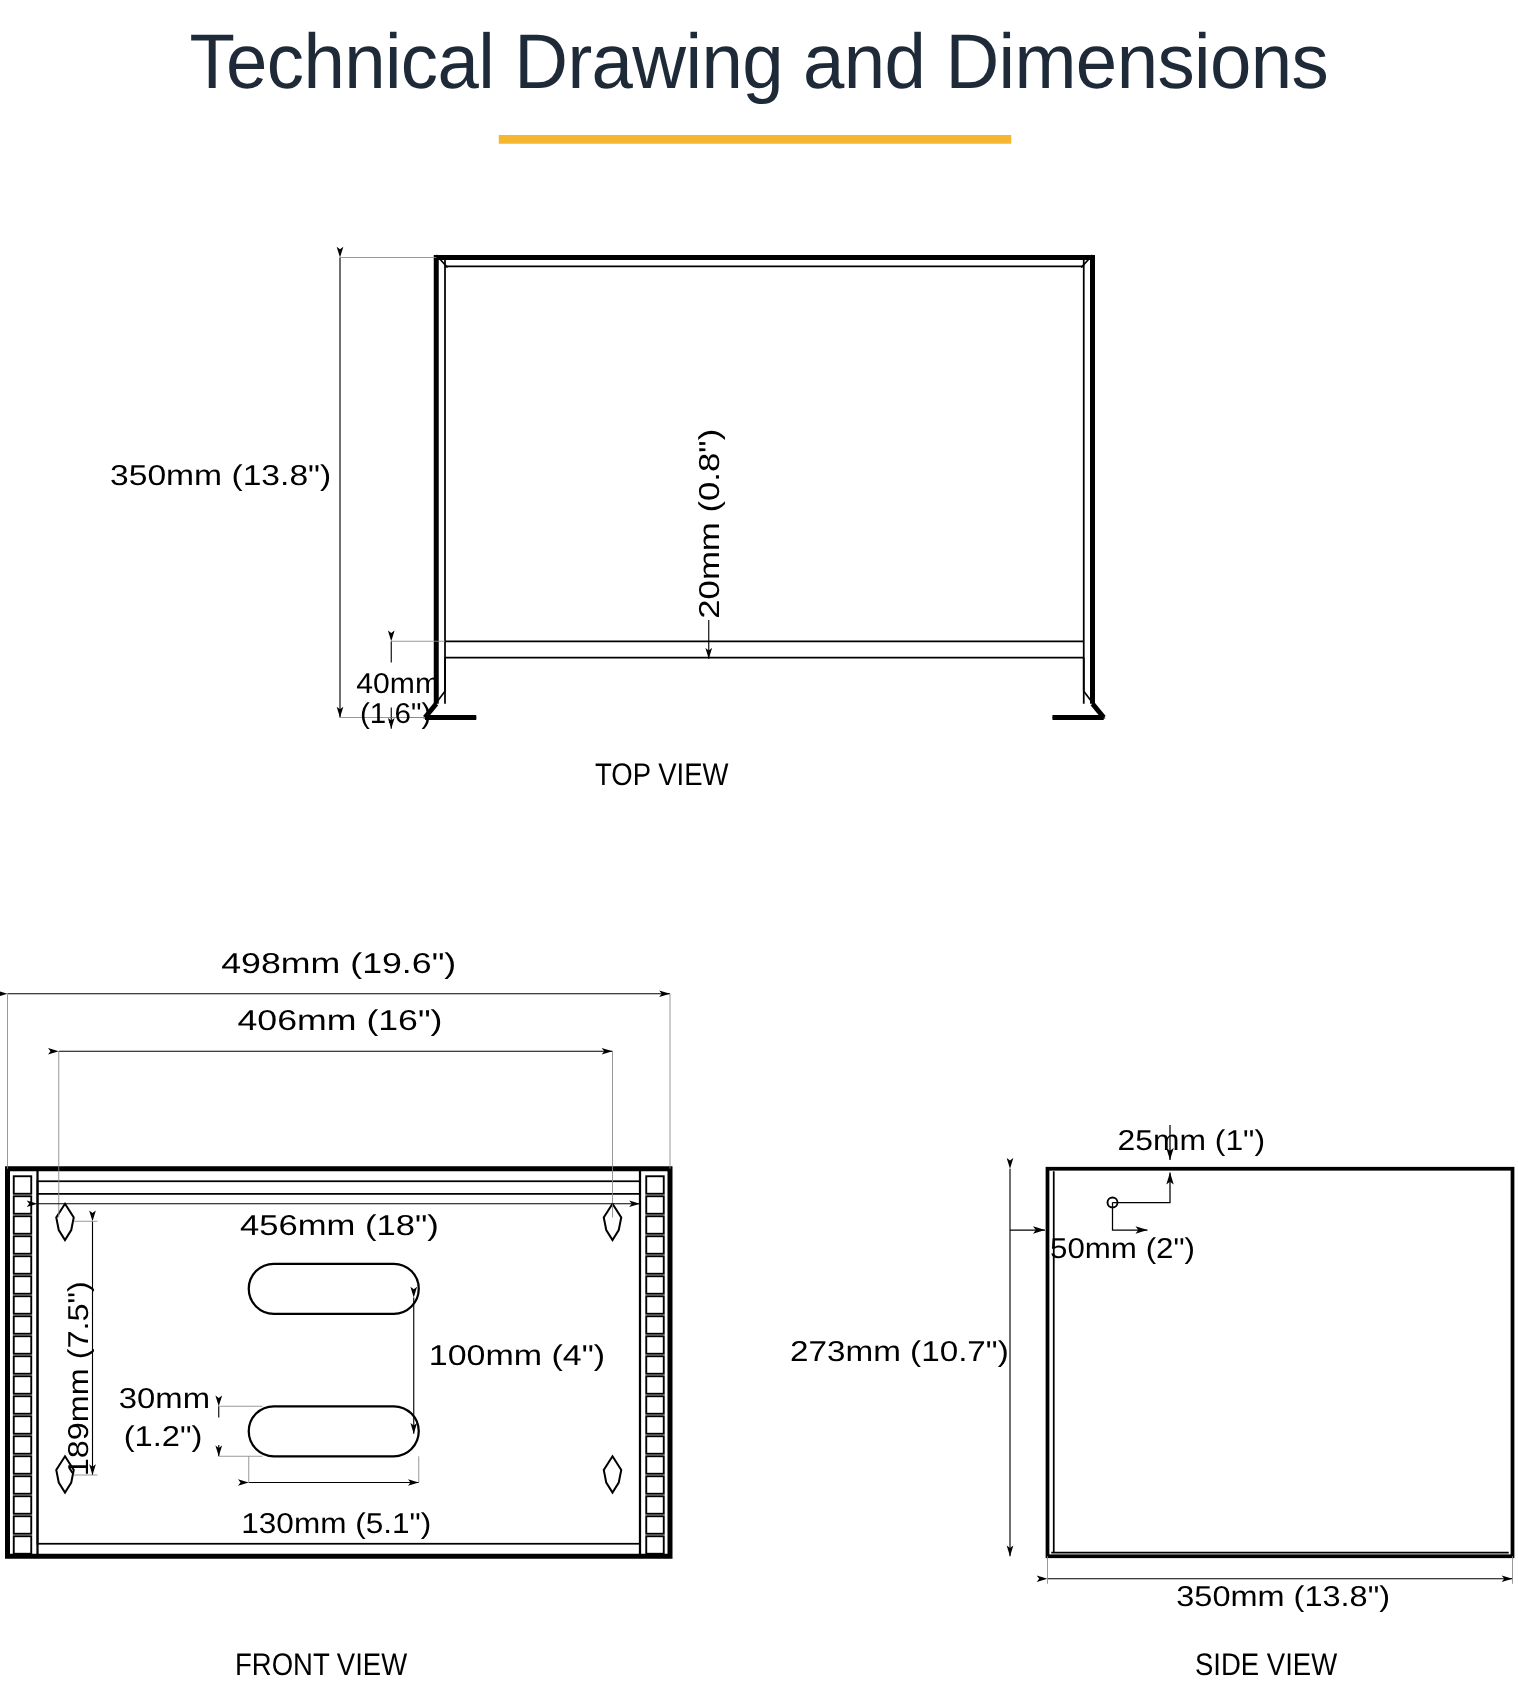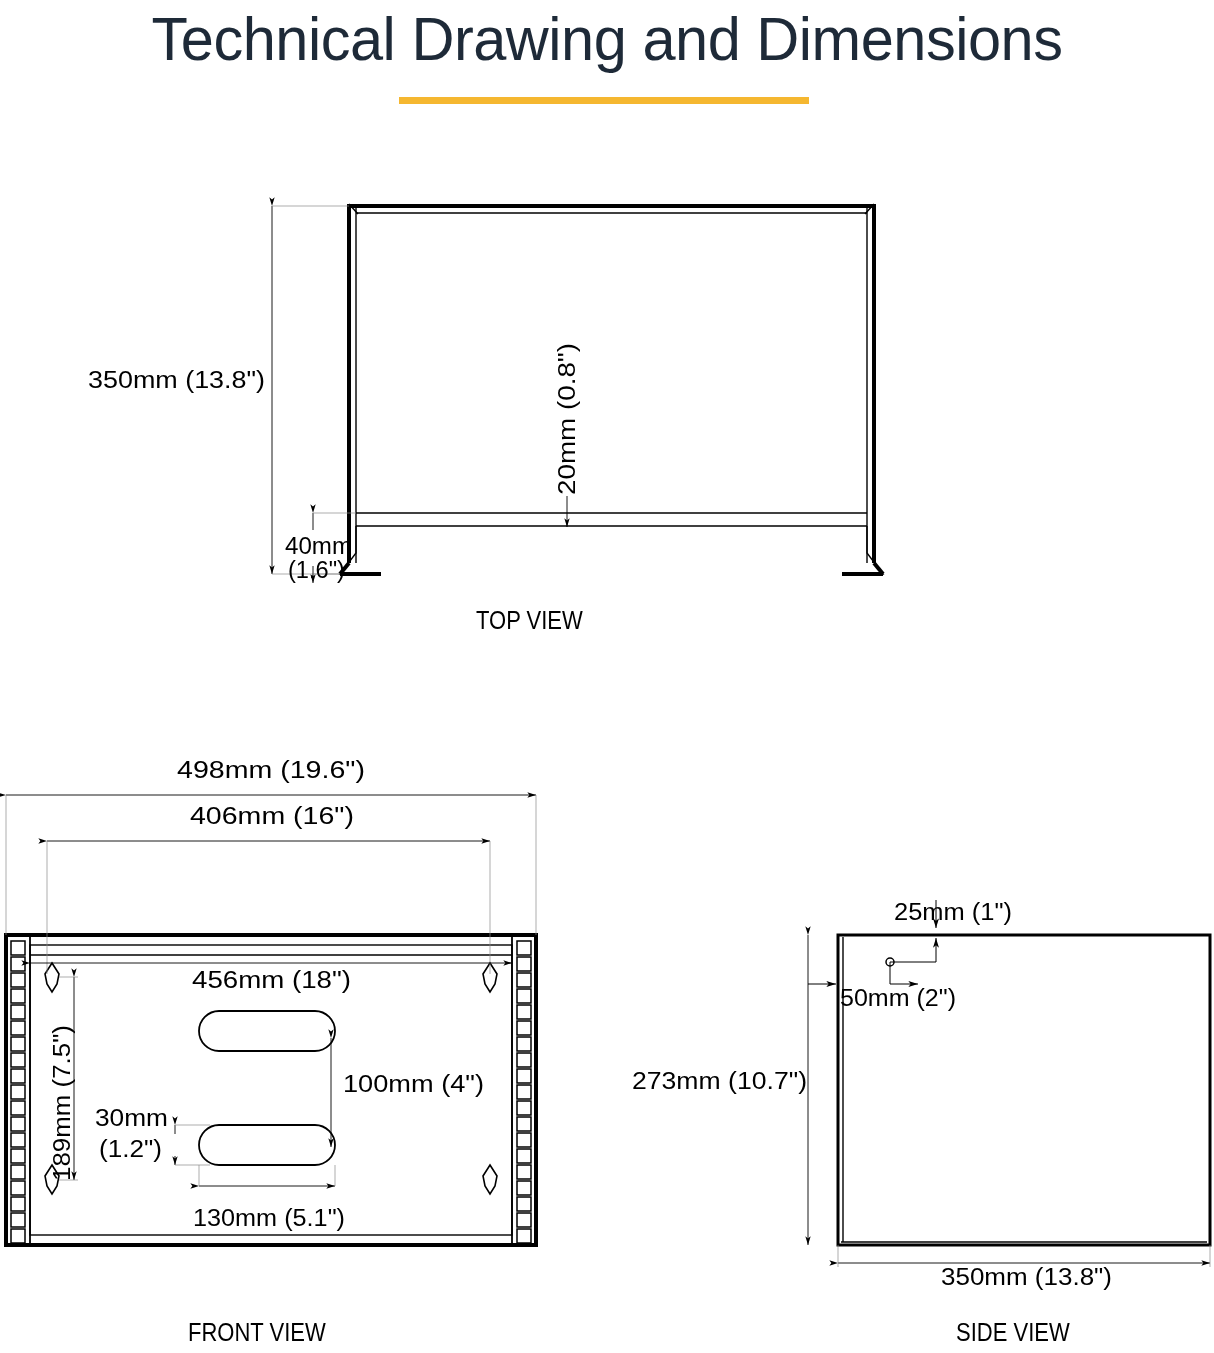--- a/index.html
+++ b/index.html
@@ -17,21 +17,21 @@
   #page {
     position: relative;
     width: 1214px;
     height: 1353px;
     background: #ffffff;
   }
   
   .title-wrap {
     position: absolute;
     left: 0;
-    top: 5px;
+    top: 16px;
     width: 1214px;
     height: 110px;
   }
   .page-title {
     position: absolute;
     left: 0;
     top: -2px;
     width: 1214px;
     text-align: center;
     font-family: "Liberation Sans", sans-serif;

